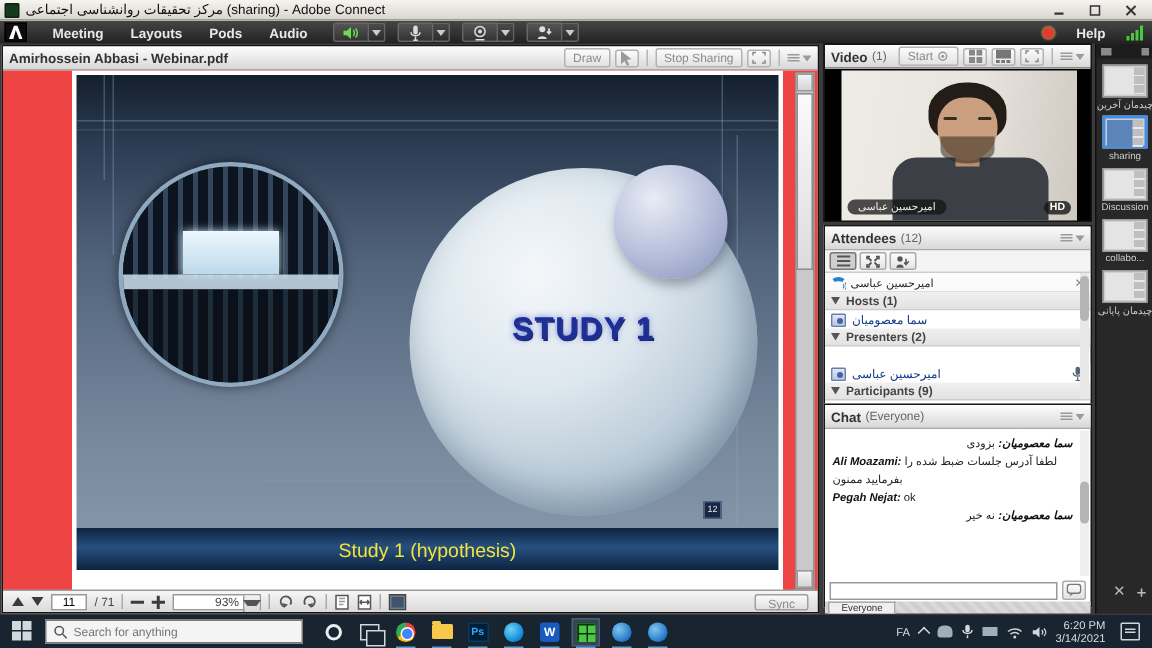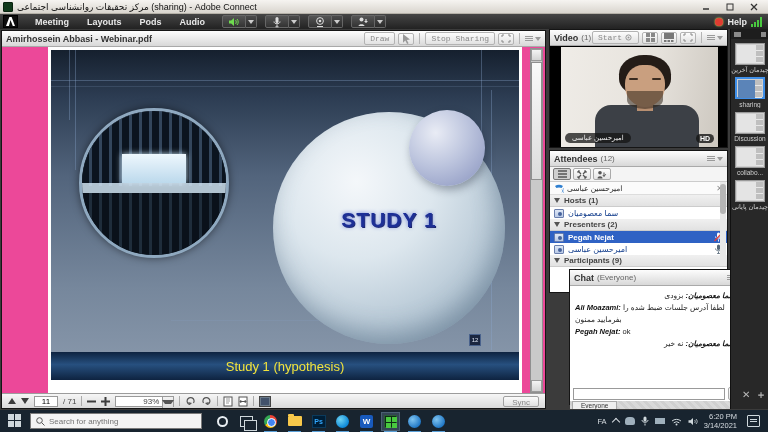--- a/index.html
+++ b/index.html
@@ -25,43 +25,43 @@
     color:#fff; font-size:9px; display:flex; align-items:center; justify-content:center;
     border:1px solid #000; }
   .menu-item { padding:0 9px; height:15px; display:flex; align-items:center; }
   .av-group { display:flex; align-items:center; margin-left:8px; }
   .av-btn { width:24px; height:13px; background:linear-gradient(#555,#333);
     border:1px solid #666; border-radius:2px 0 0 2px; display:flex; align-items:center; justify-content:center; }
   .av-caret { width:11px; height:13px; background:linear-gradient(#4a4a4a,#2b2b2b);
     border:1px solid #666; border-left:none; border-radius:0 2px 2px 0;
     display:flex; align-items:center; justify-content:center; }
   .caret-down { width:0; height:0; border-left:3px solid transparent; border-right:3px solid transparent; border-top:4px solid #ccc; }
-  .mb-right { margin-left:auto; display:flex; align-items:center; gap:4px; margin-right:6px;justify-content:space-between; }
+  .mb-right { margin-left:auto; display:flex; align-items:center; gap:14px; margin-right:6px;justify-content:space-between; }
   .rec-dot { width:8px; height:8px; border-radius:50%; background:#e03c31; box-shadow:0 0 2px #ff6; }
   .signal { display:flex; align-items:flex-end; gap:1px; height:10px; }
   .signal i { display:block; width:2px; background:#49c93f; }
   .pod-header { height:16px; background:linear-gradient(#fdfdfd,#d8d8d8);
     border-bottom:1px solid #a9a9a9; display:flex; align-items:center;
     font-size:9px; color:#333; padding:0 4px; }
   .pod-title { font-weight:bold; margin-right:3px; white-space:nowrap; }
   .pod-count { color:#666; font-size:8px; }
   .hdr-right { margin-left:auto; display:flex; align-items:center; gap:3px; }
   .mini-btn { border:1px solid #b3b3b3; border-radius:2px;
     background:linear-gradient(#fcfcfc,#e2e2e2); color:#8a8a8a; font-size:8px;
-    padding:1px 5px; white-space:nowrap; display:flex; align-items:center; gap:2px;font-family:Liberation Mono, monospace; }
+    padding:1px 5px; white-space:nowrap; display:flex; align-items:center; gap:2px; }
   .icon-btn { width:16px; height:12px; border:1px solid #b3b3b3; border-radius:2px;
     background:linear-gradient(#fcfcfc,#e2e2e2); display:flex; align-items:center; justify-content:center; }
   .hdr-sep { width:1px; height:11px; background:#b5b5b5; margin:0 2px; }
   .pod-menu-icon { display:flex; align-items:center; gap:2px; color:#9a9a9a; }
   .menu-lines { display:flex; flex-direction:column; gap:1px; }
   .menu-lines i { display:block; width:8px; height:1px; background:#9a9a9a; }
 
   
   .share-pod { left:1px; top:30px; width:545px; height:379px; background:#fff; border:1px solid #151515; }
-  .share-content { position:absolute; left:0; top:16px; width:543px; height:347px; background:#ec4899; overflow:hidden; }
+  .share-content { position:absolute; left:0; top:16px; width:543px; height:347px; background:#ef4444; overflow:hidden; }
   .page { position:absolute; left:46px; top:0; width:474px; height:347px; background:#fff; }
   .slide { position:absolute; left:3px; top:3px; width:468px; height:330px;
     background:linear-gradient(180deg,#15202e 0%,#2c3c52 14%,#52647c 38%,#76879c 72%,#8b9aad 100%); overflow:hidden; }
   .slide-line { position:absolute; background:rgba(140,170,210,0.35); }
   .photo-ring { position:absolute; left:28px; top:58px; width:150px; height:150px;
     border-radius:50%; border:3px solid #8fa9c0; background:#0c141e; overflow:hidden;
     box-shadow:0 0 8px rgba(0,0,0,0.5); }
   .photo-top { position:absolute; left:0; top:0; width:100%; height:52%;
     background:repeating-linear-gradient(90deg,#0b141f 0 7px,#33465c 7px 10px),linear-gradient(#6f8296,#1a2836); }
   .photo-window { position:absolute; left:28%; top:30%; width:44%; height:20%;
@@ -136,21 +136,21 @@
     gap:4px; font-size:8px; color:#123d8c; padding:0 4px; background:#fff; }
   .att-row.sel { background:#2f62c4; color:#fff; font-weight:bold; }
   .role-ic { width:10px; height:9px; border:1px solid #6a7fae; border-radius:1px;
     background:linear-gradient(#dfe8f6,#b9c9e6); position:relative; flex:none; }
   .role-ic::after { content:""; position:absolute; left:3px; top:2px; width:4px; height:4px; border-radius:50%; background:#46639c; }
   .row-ric { margin-left:auto; }
   .att-scroll { position:absolute; right:1px; top:31px; width:6px; height:84px; background:#e8e8e8; }
   .att-scroll i { position:absolute; left:0; top:2px; width:6px; height:30px; background:#b5b5b5; border-radius:3px; }
 
   
-  .chat-pod { left:549px; top:269px; width:179px; height:136px; background:#fff; border:1px solid #151515;margin-left:20px; }
+  .chat-pod { left:549px; top:269px; width:179px; height:136px; background:#fff; border:1px solid #151515; }
   .chat-msgs { position:absolute; left:0; top:16px; width:170px; height:99px; overflow:hidden;
     font-size:7.5px; color:#222; padding:4px 5px; line-height:1.5; }
   .msg { margin-bottom:1px; }
   .msg b { color:#111;font-style:italic; }
   .chat-scroll { position:absolute; right:1px; top:17px; width:6px; height:97px; background:#efefef; }
   .chat-scroll i { position:absolute; left:0; top:34px; width:6px; height:28px; background:#b5b5b5; border-radius:3px; }
   .chat-input-row { position:absolute; left:0; top:116px; width:177px; height:15px; display:flex; align-items:center; gap:3px; padding:0 3px; }
   .chat-input { flex:1; height:12px; border:1px solid #999; font-size:8px; padding:0 3px; }
   .send-btn { width:16px; height:13px; border:1px solid #aaa; border-radius:2px;
     background:linear-gradient(#fdfdfd,#e2e2e2); display:flex; align-items:center; justify-content:center; }
@@ -524,29 +524,20 @@
   </div>
   <div class="att-row" style="top:56px">
     <span class="role-ic"></span>
     <span>سما معصومیان</span>
   </div>
 
   <div class="sec-hdr" style="top:68px">
     <span class="sec-tri"></span>
     <span>Presenters (2)</span>
   </div>
-  <div class="att-row sel" style="top:80px">
-    <span class="role-ic"></span>
-    <span>Pegah Nejat</span>
-    <svg class="row-ric" width="9" height="10">
-        <rect x="3" y="0.5" width="3" height="5.5" rx="1.5" fill="#fff"></rect>
-        <path d="M1.5 4.5c0 3 6 3 6 0M4.5 7.5v2" stroke="#fff" fill="none" stroke-width=".9"></path>
-        <path d="M0.5 9L8.5 0.5" stroke="#e04040" stroke-width="1.4"></path>
-      </svg>
-  </div>
   <div class="att-row" style="top:92px">
     <span class="role-ic"></span>
     <span>امیرحسین عباسی</span>
     <svg class="row-ric" width="9" height="10">
         <rect x="3" y="0.5" width="3" height="5.5" rx="1.5" fill="#567"></rect>
         <path d="M1.5 4.5c0 3 6 3 6 0M4.5 7.5v2M3 9.7h3" stroke="#567" fill="none" stroke-width=".9"></path>
       </svg>
   </div>
 
   <div class="sec-hdr" style="top:104px">

